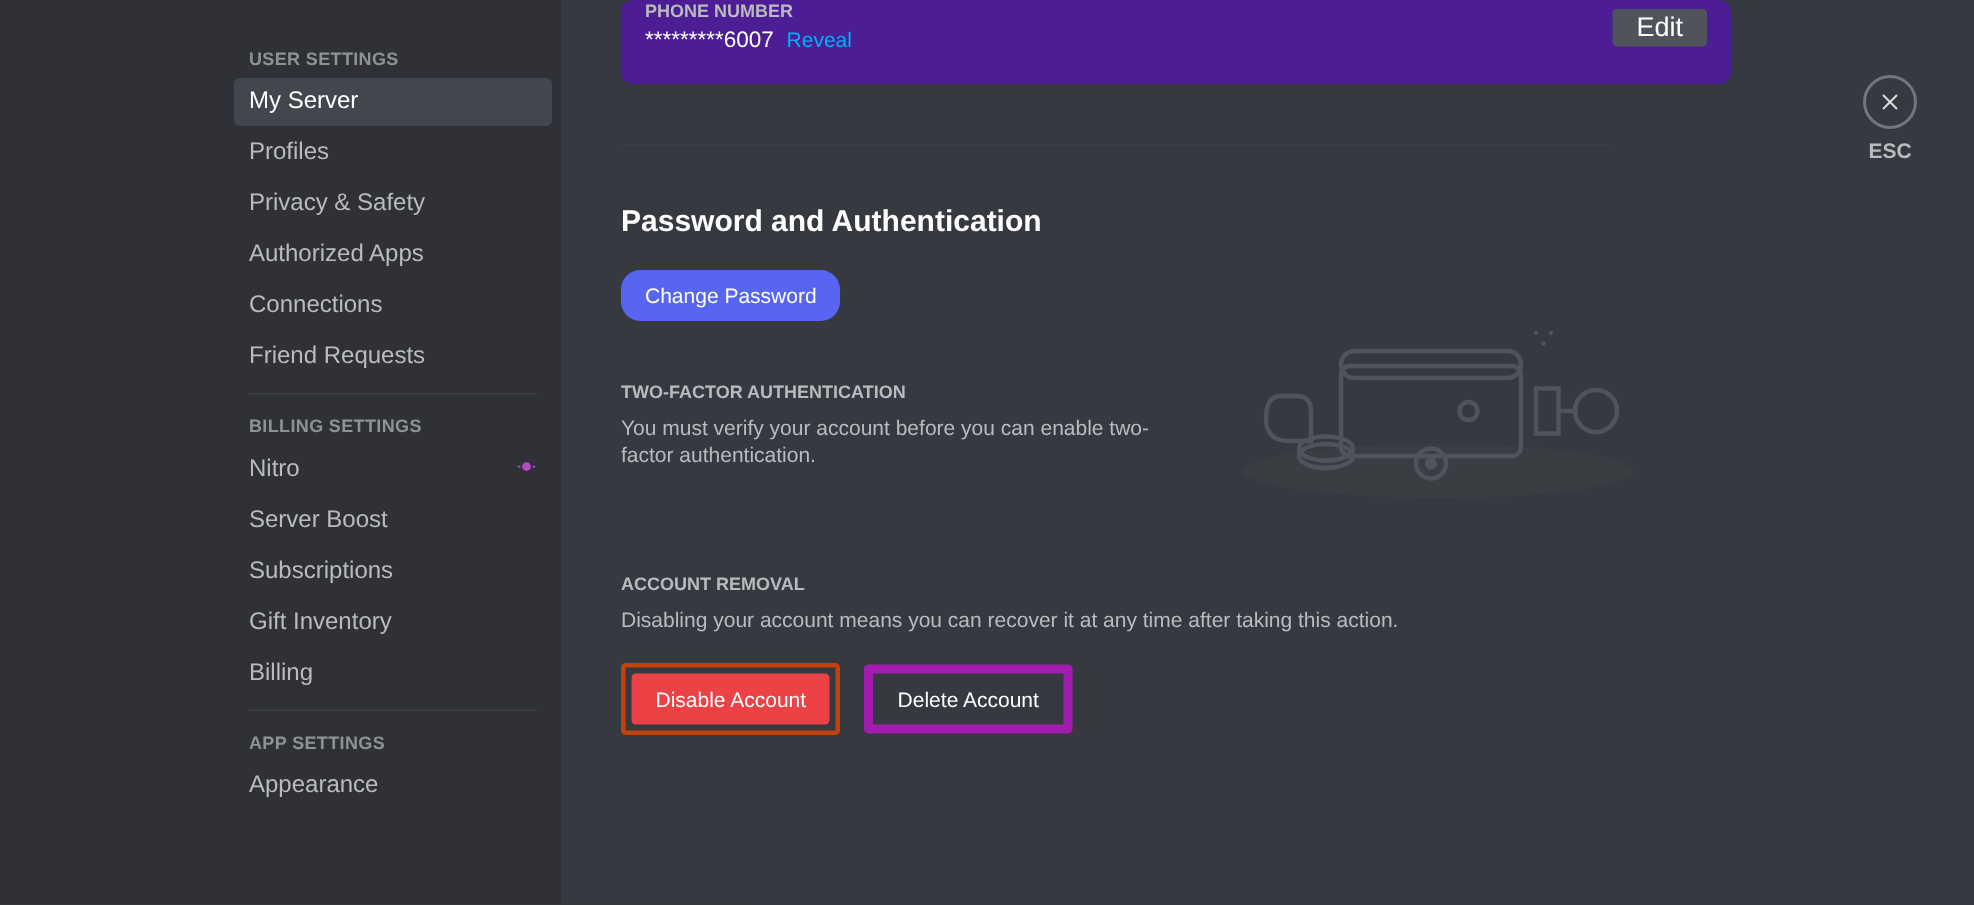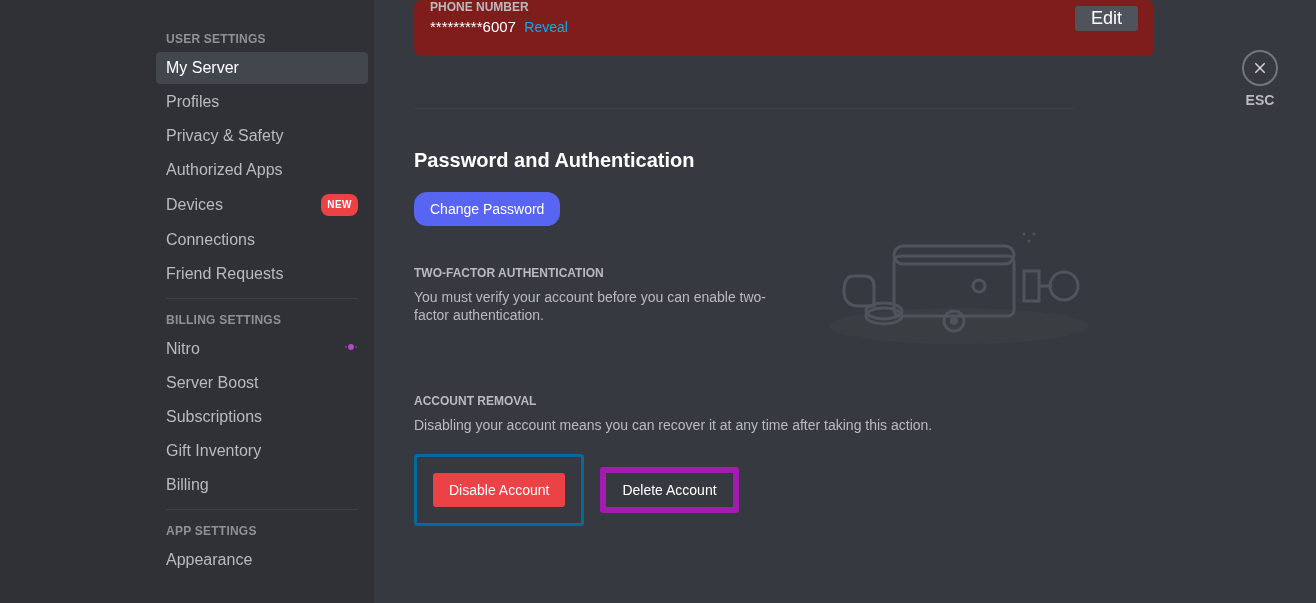--- a/index.html
+++ b/index.html
@@ -87,25 +87,25 @@
     color: #dcddde;
     cursor: pointer;
     margin: 0 auto 6px auto;
   }
   .close-circle svg { stroke: #dcddde; }
   .esc-label { font-size: 14px; color: #b9bbbe; font-weight: 600; }
   .content-inner {
     max-width: 740px;
   }
   .phone-card {
-    background: #7f1d1d;
+    background: #4c1d95;
     border-radius: 8px;
     padding: 0 16px 20px 16px;
     position: relative;
-    margin-bottom: 52px;
+    margin-bottom: 40px;
   }
   .card-row {
     display: flex;
     justify-content: space-between;
     align-items: center;
     padding-top: 0;
   }
   .field-label {
     font-size: 12px;
     font-weight: 700;
@@ -184,23 +184,23 @@
     background: #ed4245;
     color: #fff;
     border: none;
     padding: 9px 16px;
     border-radius: 3px;
     font-size: 14px;
     font-weight: 500;
     cursor: pointer;
   }
   .disable-highlight {
-    border: 3px solid #0369a1;
+    border: 3px solid #c2410c;
     border-radius: 3px;
-    padding: 16px;
+    padding: 4px;
     display: inline-block;
   }
   .delete-btn {
     background: transparent;
     color: #fff;
     border: 6px solid #a21caf;
     padding: 9px 16px;
     border-radius: 3px;
     font-size: 14px;
     font-weight: 500;
@@ -219,24 +219,20 @@
         </div>
       <div class="sidebar-item">
           <span>Profiles</span>
         </div>
       <div class="sidebar-item">
           <span>Privacy &amp; Safety</span>
         </div>
       <div class="sidebar-item">
           <span>Authorized Apps</span>
         </div>
-      <div class="sidebar-item">
-        <span>Devices</span>
-        <span class="new-badge">NEW</span>
-      </div>
       <div class="sidebar-item">
           <span>Connections</span>
         </div>
       <div class="sidebar-item">
           <span>Friend Requests</span>
         </div>
 
       <div class="divider"></div>
 
       <div class="section-header">BILLING SETTINGS</div>

